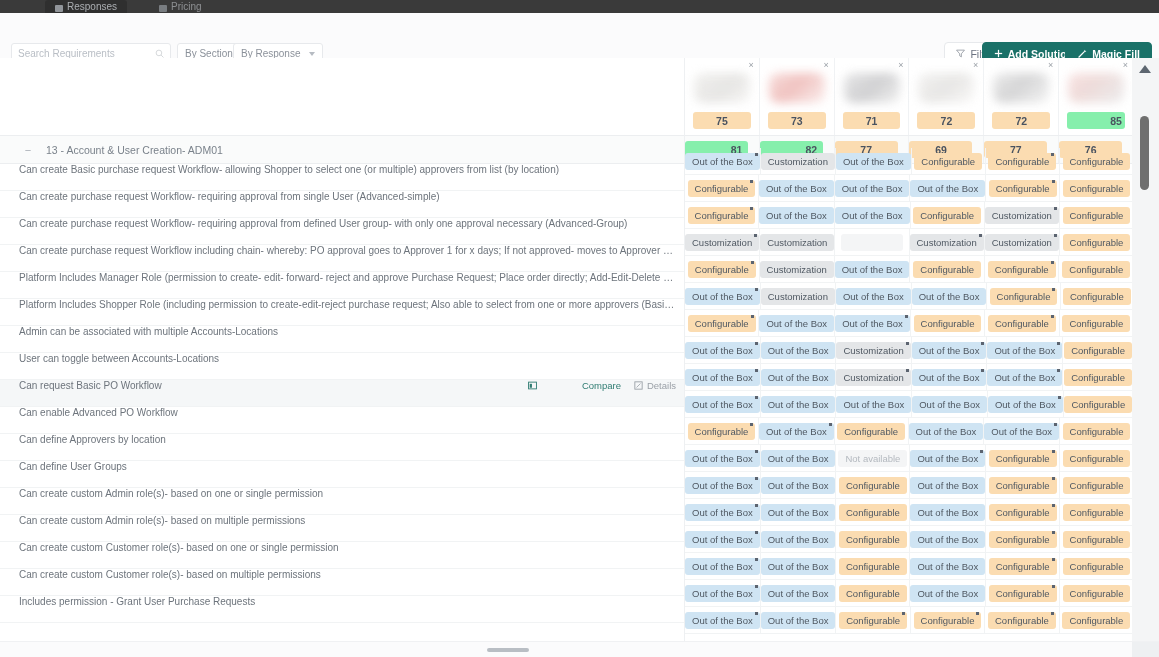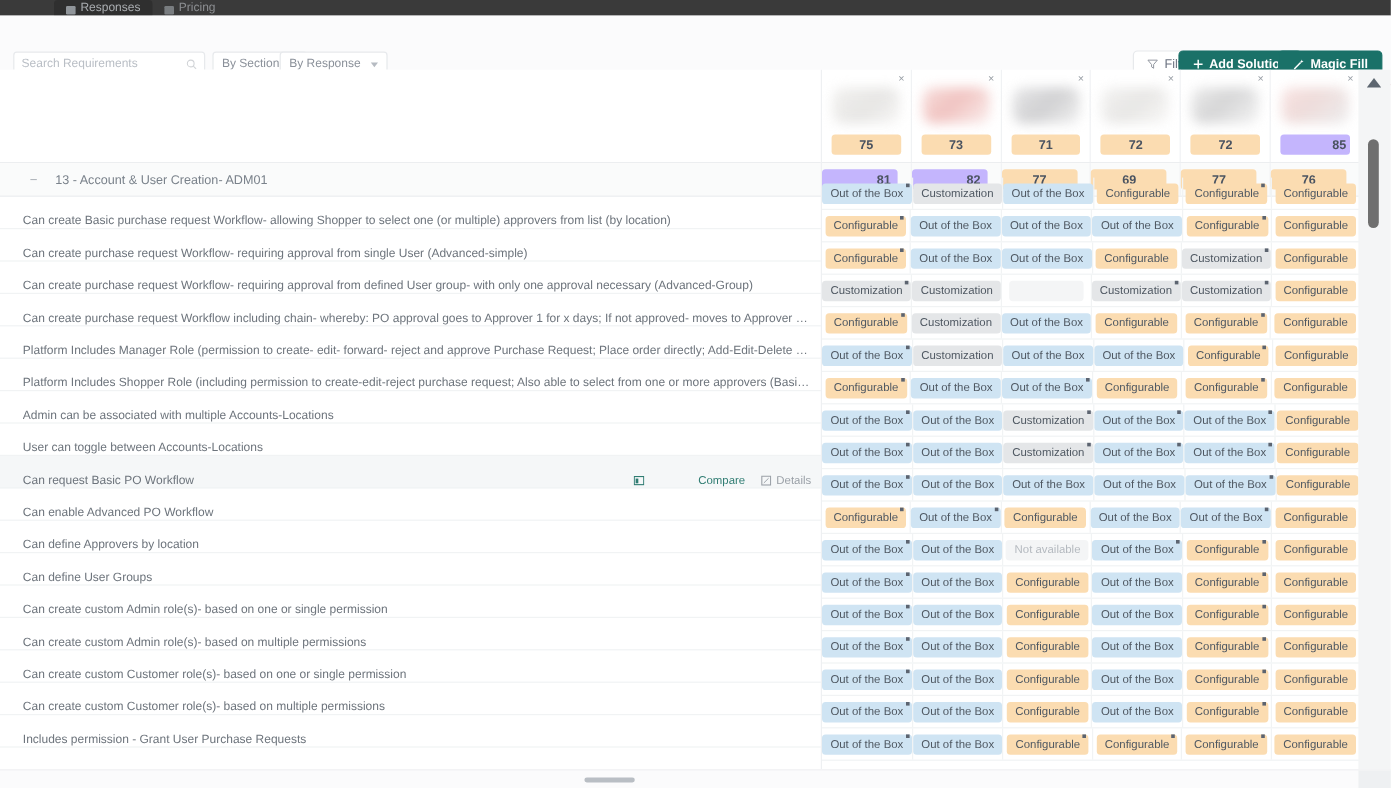--- a/index.html
+++ b/index.html
@@ -13,21 +13,21 @@
   }
 
   
   .topstrip {
     position: absolute; left: 0; top: 0; width: 1159px; height: 13px;
     background: #3a3a3a;
     overflow: hidden;
   }
   .topstrip .inner {
     position: absolute; left: 45px; top: 0px; height: 13px;
-    display: flex; align-items: flex-end; gap: 0;
+    display: flex; align-items: flex-end; gap: 22px;
   }
   .topstrip .tab {
     height: 13px; display: flex; align-items: flex-end; gap: 4px;
     padding: 0 10px 1px 10px;
     font-size: 10px; color: #cfd3d8; white-space: nowrap;
     opacity: .55;
   }
   .topstrip .tab.active { background: #2c2c2c; border-radius: 3px 3px 0 0; opacity: .75; }
   .topstrip .tab .ic { width: 8px; height: 7px; background: #aeb4bb; border-radius: 1px; display: inline-block; }
 
@@ -118,21 +118,21 @@
   .lg2 { background: linear-gradient(135deg,#e3e3e4,#c9c9cb 50%,#efefef); }
   .lg3 { background: linear-gradient(135deg,#f1f0ef,#e4e3e1 50%,#f8f7f6); }
   .lg4 { background: linear-gradient(135deg,#e8e8e8,#cfcfd0 45%,#f2f2f2); }
   .lg5 { background: linear-gradient(135deg,#f8dedd,#ecd6d4 40%,#e9e9ea); }
   .score {
     position: absolute; bottom: 6px; left: 8px; right: 8px; height: 17px;
     border-radius: 3px; display: flex; align-items: center; justify-content: center;
     font-size: 10.5px; font-weight: bold; color: #4a5360;
   }
   .sc-orange { background: #fbdcb1; }
-  .sc-blue   { background: #c4b5fd; padding-left: 40px; }
+  .sc-blue   { background: #86efac; padding-left: 40px; }
 
   
   .rail-collapse {
     position: absolute; left: 7px; top: 7px;
     width: 0; height: 0;
     border-left: 6px solid transparent; border-right: 6px solid transparent;
     border-bottom: 8px solid #5d6670;
   }
   .rail-thumb {
     position: absolute; left: 8px; top: 58px; width: 9px; height: 74px;
@@ -163,21 +163,21 @@
     display: flex; align-items: center; justify-content: center;
     font-size: 10.5px; font-weight: bold; color: #4a5360;
   }
 
   
   .body-left  { position: absolute; left: 0; top: 106px; width: 684px; }
   .body-right { position: absolute; left: 0; top: 90px; width: 448px; text-align: right; }
 
   .rrow {
     height: 27px; border-bottom: 1px solid #f1f3f4;
-    display: flex; align-items: flex-end; padding-left: 19px; padding-right: 8px;
+    display: flex; align-items: flex-start; padding-left: 19px; padding-right: 8px;
     position: relative;
   }
   .rrow.hover { background: #f5f7f8; }
   .rlabel {
     font-size: 10px; color: #6d747c; white-space: nowrap;
     overflow: hidden; text-overflow: ellipsis; flex: 1;
   }
   .rowacts { display: flex; align-items: center; gap: 13px; flex: 0 0 auto; }
   .act { display: flex; align-items: center; gap: 4px; font-size: 9.5px; }
   .act-compare { color: #2f7c72; gap: 45px; }

